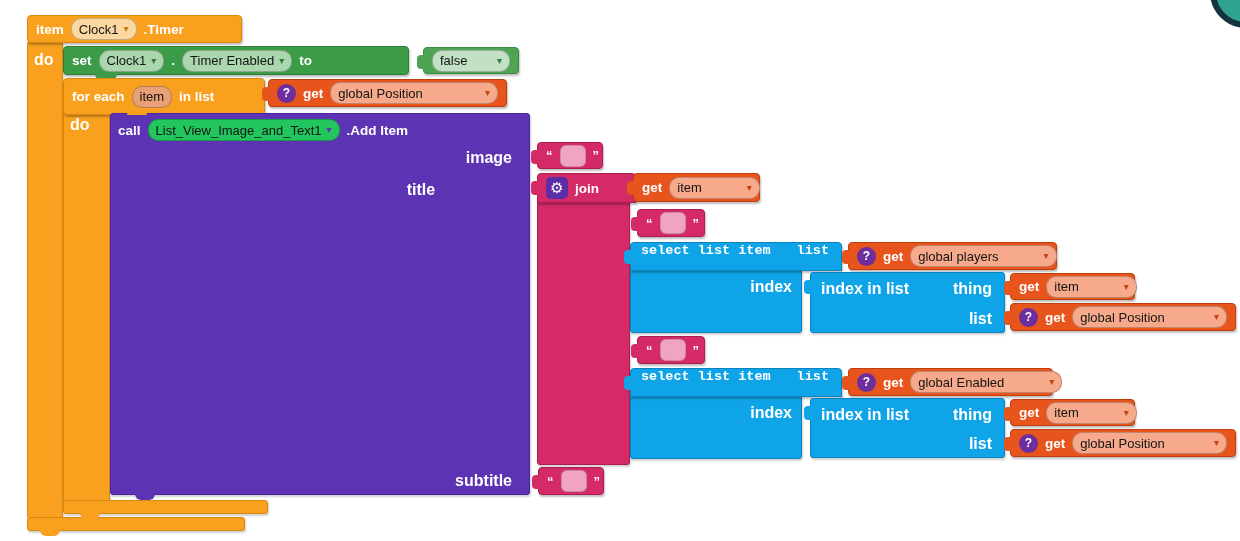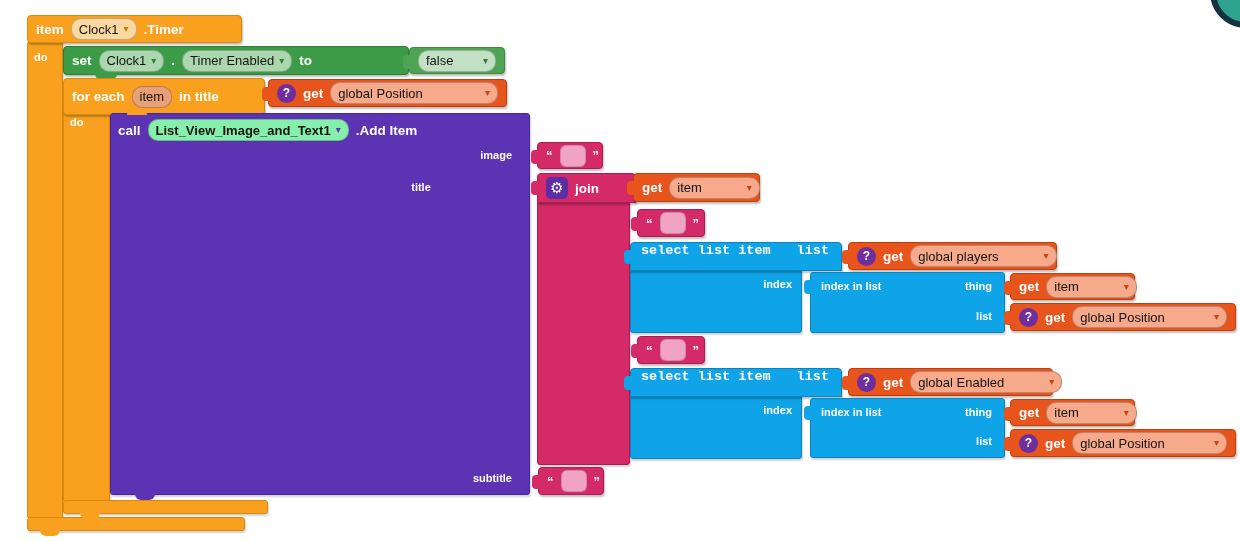--- a/index.html
+++ b/index.html
@@ -12,21 +12,21 @@
     position:absolute; box-sizing:border-box; border-radius:4px;
     display:flex; align-items:center; gap:7px; padding:0 8px;
     color:#fff; font-weight:bold; font-size:13.5px; white-space:nowrap;
     box-shadow:1px 2px 2px rgba(0,0,0,.25);
   }
   .seg {
     position:absolute; box-sizing:border-box; border-radius:3px;
     box-shadow:1px 2px 2px rgba(0,0,0,.18);
   }
   .notch { position:absolute; border-radius:0 0 6px 6px; }
-  .lbl { position:absolute; color:#fff; font-weight:bold; font-size:11px; white-space:nowrap; }
+  .lbl { position:absolute; color:#fff; font-weight:bold; font-size:16px; white-space:nowrap; }
   .right { text-align:right; }
   
   .orange { background:#F9A11F; border:1px solid #D88A0E; }
   .green  { background:#3C9B47; border:1px solid #2F7D38; }
   .lgreen { background:#4FA454; border:1px solid #3C8A42; }
   .red    { background:#E7541C; border:1px solid #BC3F0C; }
   .purple { background:#5C33B3; border:1px solid #47269E; }
   .pink   { background:#D42A67; border:1px solid #AC1C51; }
   .blue   { background:#0FA4E8; border:1px solid #0C82BF; }
   
@@ -35,21 +35,21 @@
     border-radius:10px; padding:0 7px; height:20px;
     color:#141414; font-weight:normal; font-size:13px;
     border:1px solid rgba(0,0,0,.22);
   }
   .grow { flex:1; }
   .f-orange { background:#FBD8A2; }
   .f-item   { background:#E9A077; }
   .f-green  { background:#ABD6AE; }
   .f-lgreen { background:#C2E0C3; }
   .f-red    { background:#F6AA8B;gap:45px; }
-  .f-purple { background:#86efac;font-weight:bold; }
+  .f-purple { background:#22c55e; }
   .arrow { font-size:10px; line-height:1; }
   .a-orange { color:#C77B10; } .a-green { color:#2F7D38; } .a-red { color:#C64311; } .a-purple { color:#5C33B3; }
   .qicon {
     width:19px; height:19px; border-radius:50%; background:#6F2E9E;
     color:#fff; display:inline-flex; align-items:center; justify-content:center;
     font-size:12px; font-weight:bold; flex:none;
   }
   .gicon {
     width:22px; height:22px; border-radius:5px; background:#5B2EA6;
     color:#fff; display:inline-flex; align-items:center; justify-content:center;
@@ -97,37 +97,37 @@
     <span>Clock1</span>
     <span class="arrow a-green">▾</span>
   </span>
   <span>.</span>
   <span class="field f-green">
     <span>Timer Enabled</span>
     <span class="arrow a-green">▾</span>
   </span>
   <span>to</span>
 </div>
-<div class="blk lgreen plug" style="left:409px; top:47px; width:96px; height:27px;">
+<div class="blk lgreen plug" style="left:423px; top:47px; width:96px; height:27px;">
   <span class="field f-lgreen grow">
     <span style="flex:1;">false</span>
     <span class="arrow a-green">▾</span>
   </span>
 </div>
 <div class="notch" style="left:95px; top:74px; width:22px; height:6px; background:#3C9B47;"></div>
 
 <div class="seg orange" style="left:63px; top:104px; width:47px; height:399px;"></div>
 <div class="seg orange" style="left:63px; top:500px; width:205px; height:14px;"></div>
 <div class="notch" style="left:80px; top:513px; width:20px; height:6px; background:#F9A11F;"></div>
 <div class="blk orange" style="left:63px; top:78px; width:202px; height:37px;">
   <span>for each</span>
   <span class="field f-item">
     <span>item</span>
   </span>
-  <span>in title</span>
+  <span>in list</span>
 </div>
 <div class="lbl" style="left:70px; top:116px;">do</div>
 
 <div class="blk red plug" style="left:268px; top:79px; width:239px; height:28px;">
   <span class="qicon">?</span>
   <span>get</span>
   <span class="field f-red grow">
     <span style="flex:1;">global Position</span>
     <span class="arrow a-red">▾</span>
   </span>

